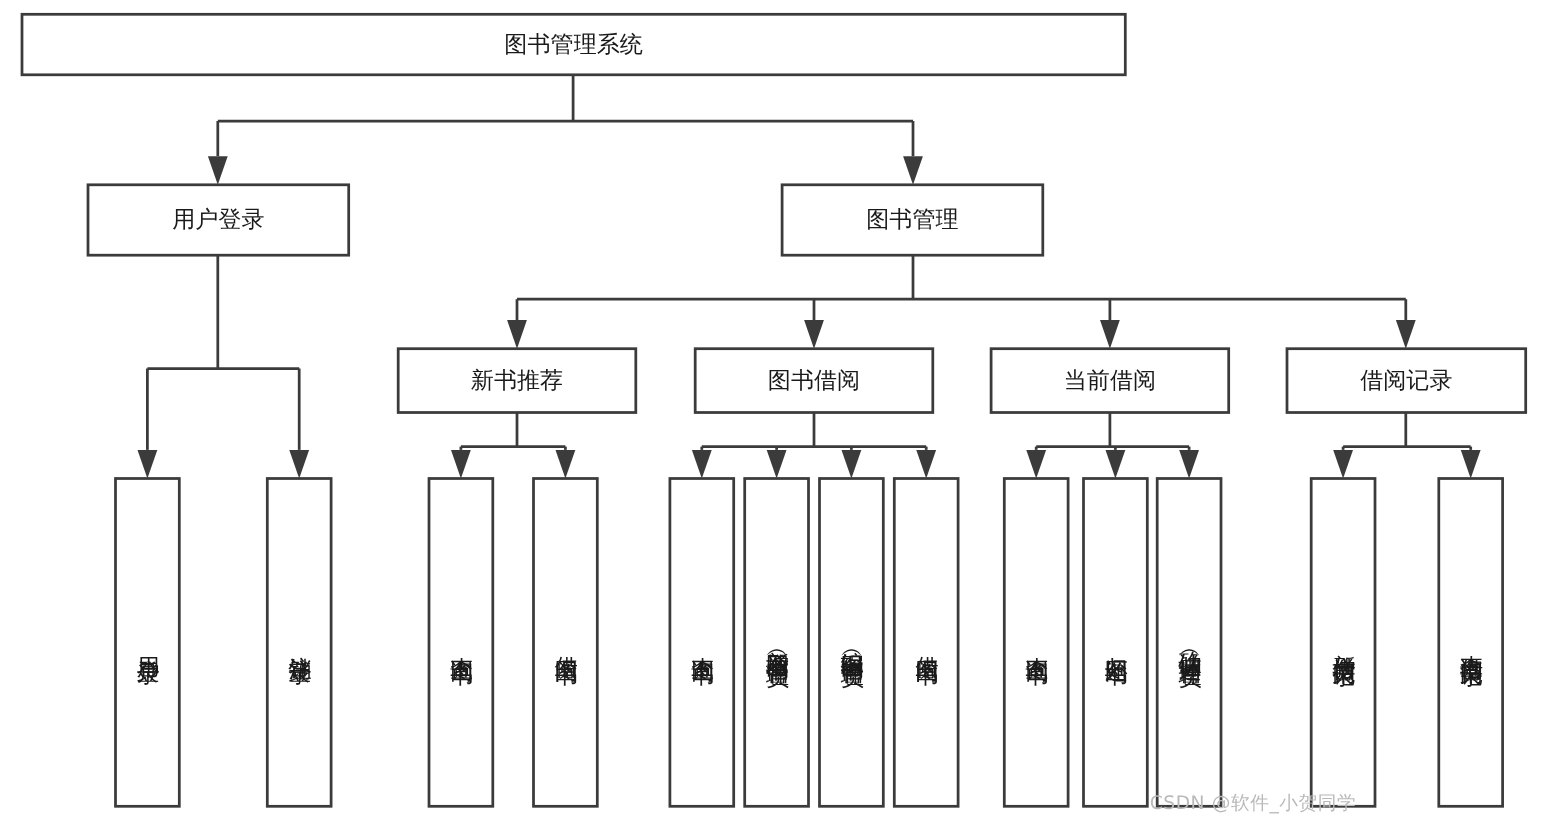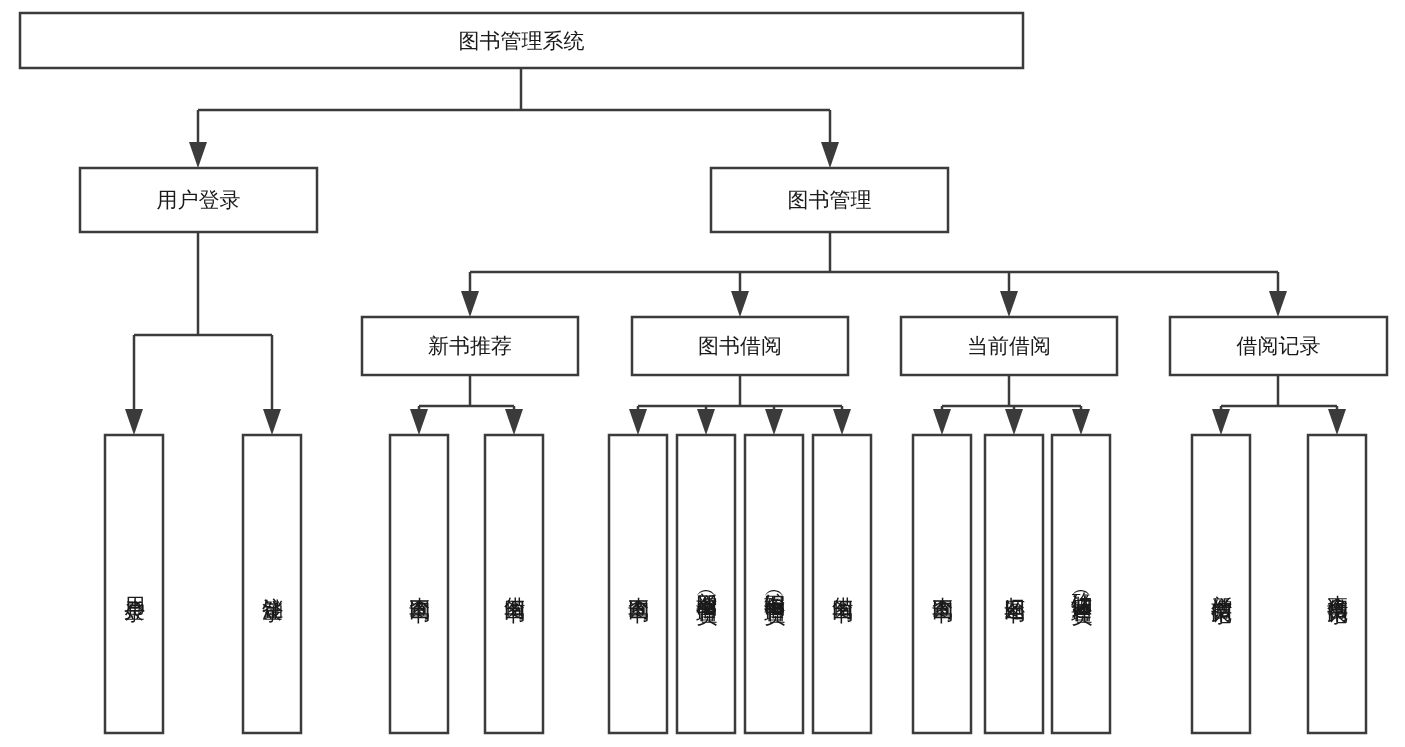--- a/index.html
+++ b/index.html
@@ -172,13 +172,14 @@
       <div class="leaf-label" style="left: 609px; top: 435px; width: 58px; height: 298px;">查询图书</div>
       <div class="leaf-label" style="left: 677px; top: 435px; width: 58px; height: 298px;">新增图书（管理员）</div>
       <div class="leaf-label" style="left: 745px; top: 435px; width: 58px; height: 298px;">编辑图书（管理员）</div>
       <div class="leaf-label" style="left: 813px; top: 435px; width: 58px; height: 298px;">借阅图书</div>
       <div class="leaf-label" style="left: 913px; top: 435px; width: 58px; height: 298px;">查询图书</div>
       <div class="leaf-label" style="left: 985px; top: 435px; width: 58px; height: 298px;">归还图书</div>
       <div class="leaf-label" style="left: 1052px; top: 435px; width: 58px; height: 298px;">确认归还（管理员）</div>
       <div class="leaf-label" style="left: 1192px; top: 435px; width: 58px; height: 298px;">新增借阅记录</div>
       <div class="leaf-label" style="left: 1308px; top: 435px; width: 58px; height: 298px;">查询借阅记录</div>
     </div>
+  <div id="watermark">CSDN @软件_小贺同学</div>
 </div>
 
 </body></html>

